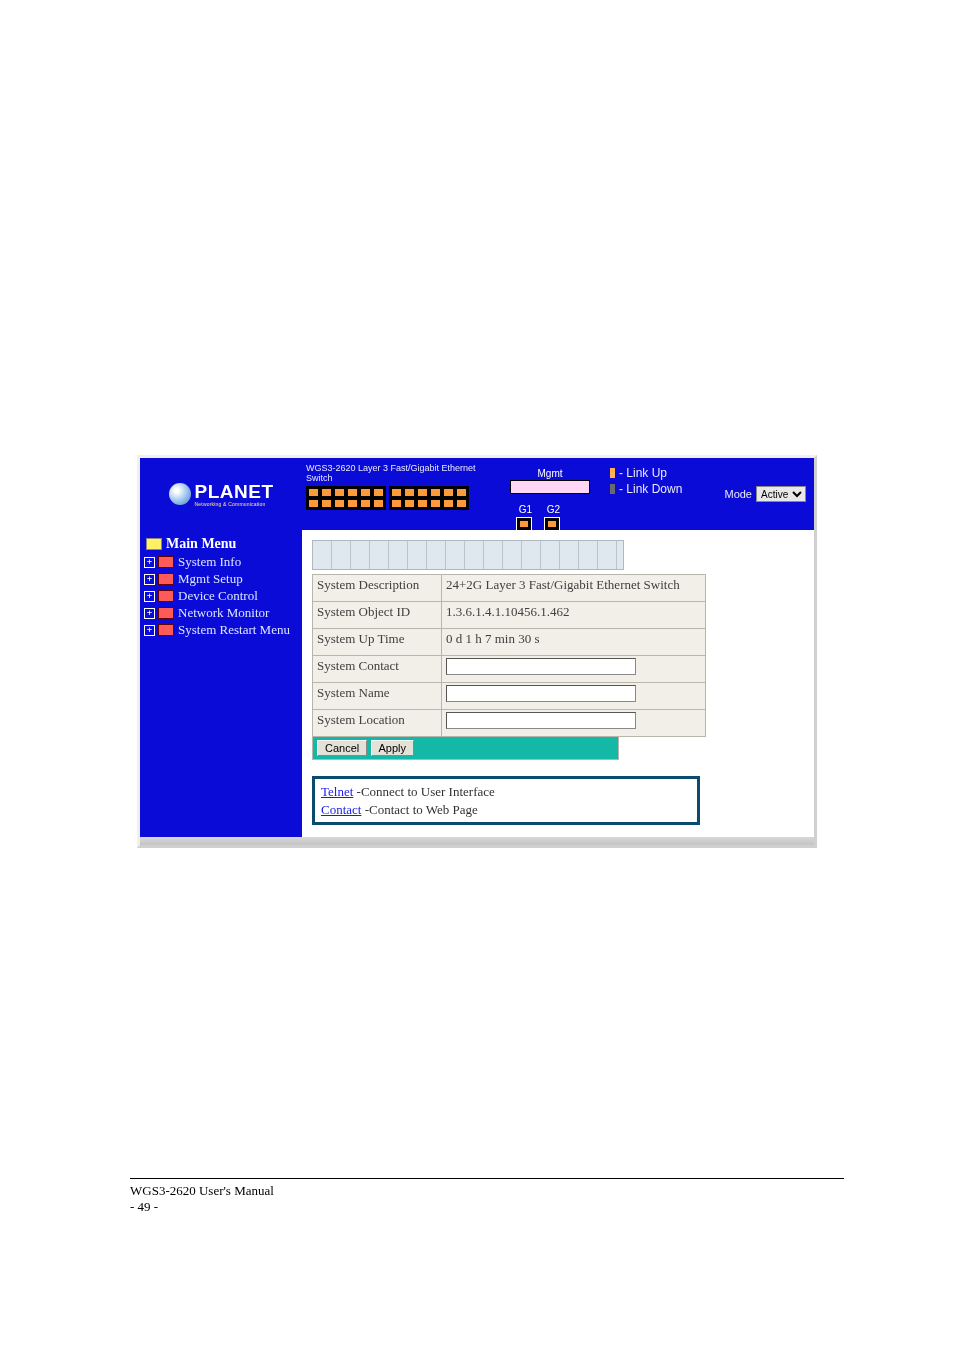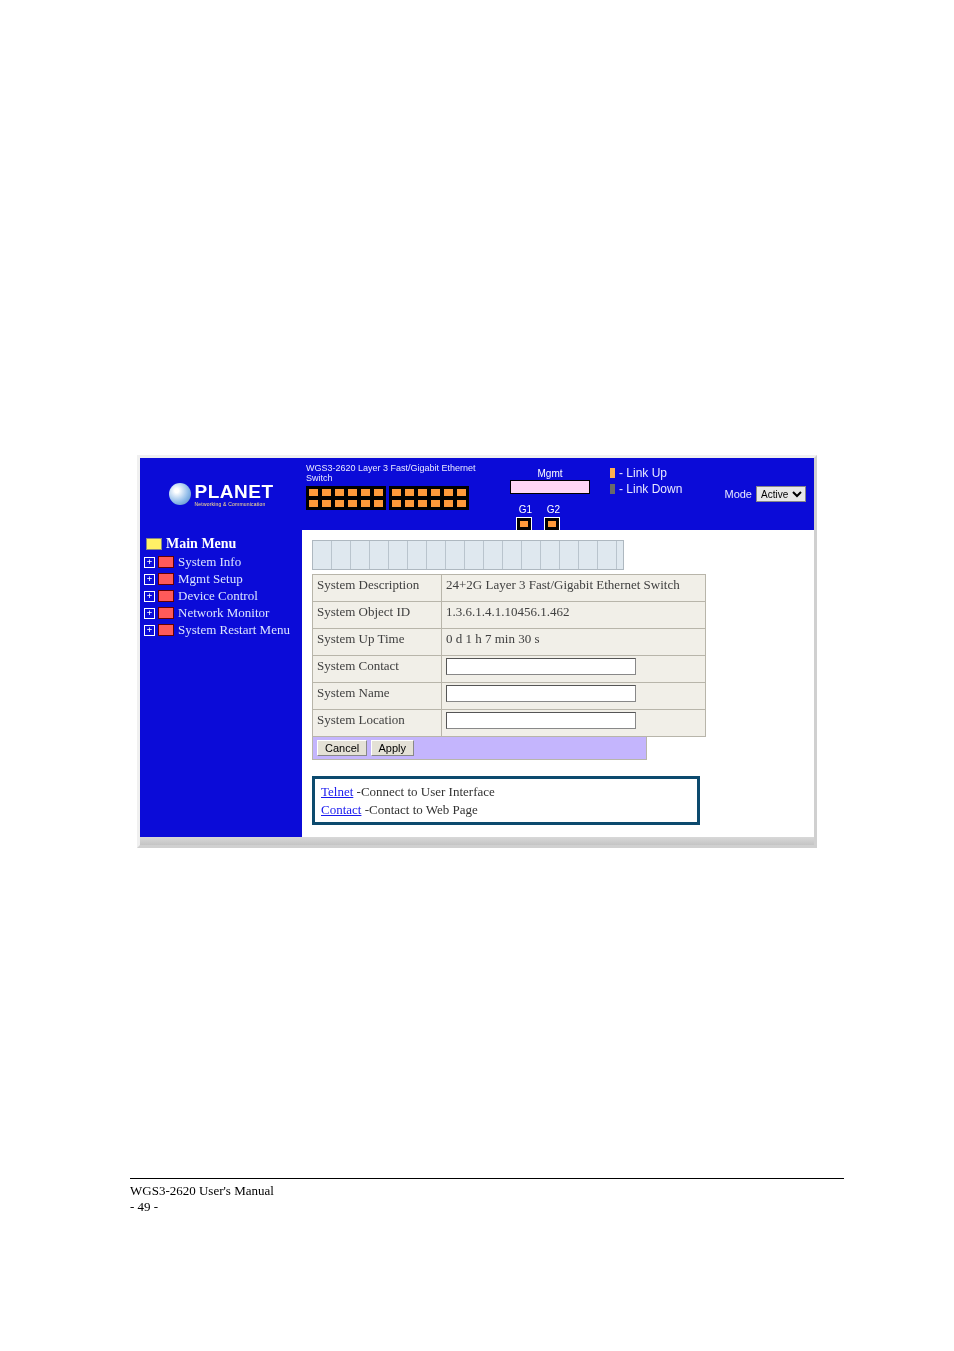--- a/index.html
+++ b/index.html
@@ -263,24 +263,24 @@
   .inp {
     width: 190px;
     height: 17px;
     border: 1px solid #888;
     border-top-color: #555;
     border-left-color: #555;
     background: #fff;
     box-sizing: border-box;
   }
   .btn-row {
-    background: #c4b5fd;
+    background: #14b8a6;
     border: 1px solid #b8b5aa;
     border-top: none;
-    width: 335px;
+    width: 307px;
     padding: 3px 4px;
     box-sizing: border-box;
   }
   .btn {
     font-size: 11px;
     font-family: Arial, sans-serif;
     background: #e4e1d6;
     border: 1px solid #888;
     border-top-color: #fff;
     border-left-color: #fff;

